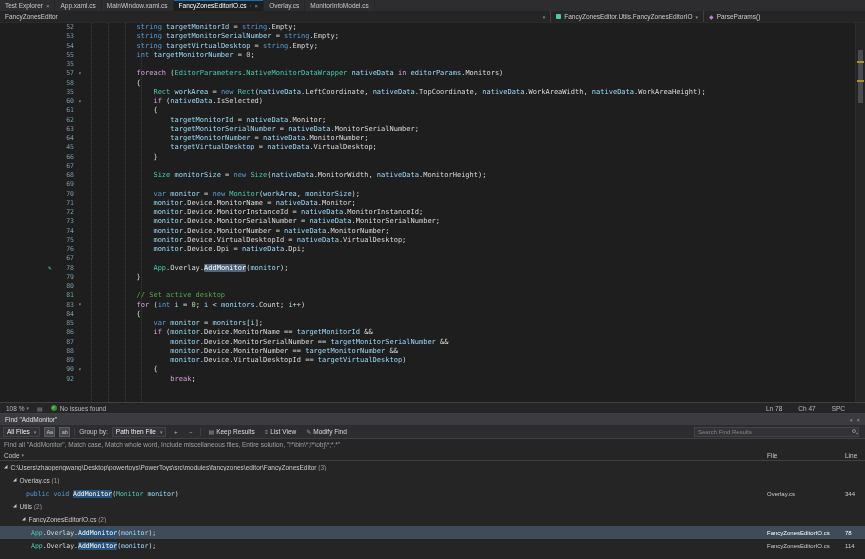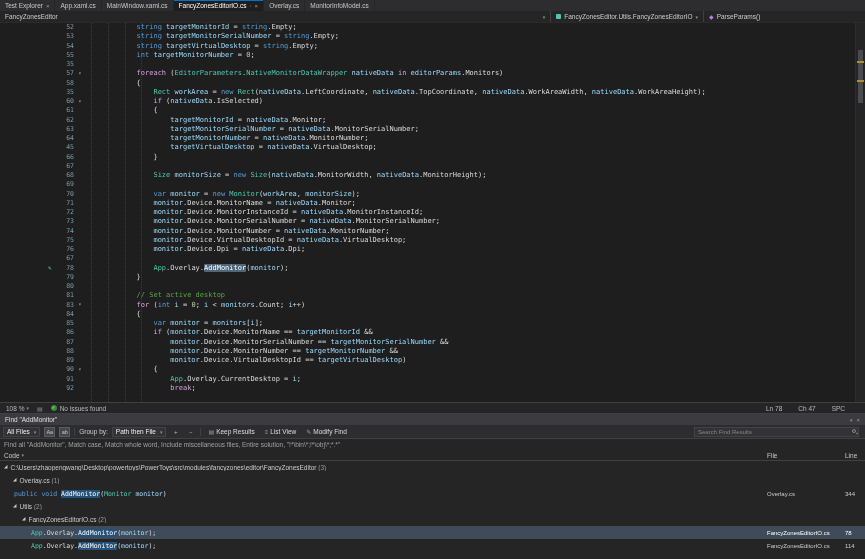--- a/index.html
+++ b/index.html
@@ -405,27 +405,20 @@
       </div>
       <div class="code-line">
         <span class="gutter">
           <span class="lnum">90</span>
           <span class="fold">▾</span>
         </span>
         <span class="ctext"><span class="tk-p">                </span><span class="tk-p">{</span></span>
       </div>
       <div class="code-line">
         <span class="gutter">
-          <span class="lnum">91</span>
-          <span class="fold"></span>
-        </span>
-        <span class="ctext"><span class="tk-p">                    </span><span class="tk-t">App</span><span class="tk-p">.Overlay.CurrentDesktop = </span><span class="tk-v">i</span><span class="tk-p">;</span></span>
-      </div>
-      <div class="code-line">
-        <span class="gutter">
           <span class="lnum">92</span>
           <span class="fold"></span>
         </span>
         <span class="ctext"><span class="tk-p">                    </span><span class="tk-c">break</span><span class="tk-p">;</span></span>
       </div>
     </div>
   <div class="vscroll">
     <div class="vthumb"></div>
     <div class="smark" style="top:10%"></div>
     <div class="smark" style="top:15%"></div>
@@ -504,21 +497,21 @@
         <span class="fmain" style="padding-left: 4px;"><span class="tri">◢</span><span class="ftext">C:\Users\zhaopengwang\Desktop\powertoys\PowerToys\src\modules\fancyzones\editor\FancyZonesEditor</span><span class="fcount"> (3)</span></span>
         <span class="fcol-file"></span>
         <span class="fcol-line"></span>
       </div>
       <div class="frow">
         <span class="fmain" style="padding-left: 13px;"><span class="tri">◢</span><span class="ftext">Overlay.cs</span><span class="fcount"> (1)</span></span>
         <span class="fcol-file"></span>
         <span class="fcol-line"></span>
       </div>
       <div class="frow">
-        <span class="fmain" style="padding-left: 14px;"><span class="fcode"><span class="tk-k">public</span><span class="tk-p"> </span><span class="tk-k">void</span><span class="tk-p"> </span><span class="tk-hl">AddMonitor</span><span class="tk-p">(</span><span class="tk-t">Monitor</span><span class="tk-p"> </span><span class="tk-v">monitor</span><span class="tk-p">)</span></span></span>
+        <span class="fmain" style="padding-left: 26px;"><span class="fcode"><span class="tk-k">public</span><span class="tk-p"> </span><span class="tk-k">void</span><span class="tk-p"> </span><span class="tk-hl">AddMonitor</span><span class="tk-p">(</span><span class="tk-t">Monitor</span><span class="tk-p"> </span><span class="tk-v">monitor</span><span class="tk-p">)</span></span></span>
         <span class="fcol-file">Overlay.cs</span>
         <span class="fcol-line">344</span>
       </div>
       <div class="frow">
         <span class="fmain" style="padding-left: 13px;"><span class="tri">◢</span><span class="ftext">Utils</span><span class="fcount"> (2)</span></span>
         <span class="fcol-file"></span>
         <span class="fcol-line"></span>
       </div>
       <div class="frow">
         <span class="fmain" style="padding-left: 22px;"><span class="tri">◢</span><span class="ftext">FancyZonesEditorIO.cs</span><span class="fcount"> (2)</span></span>

